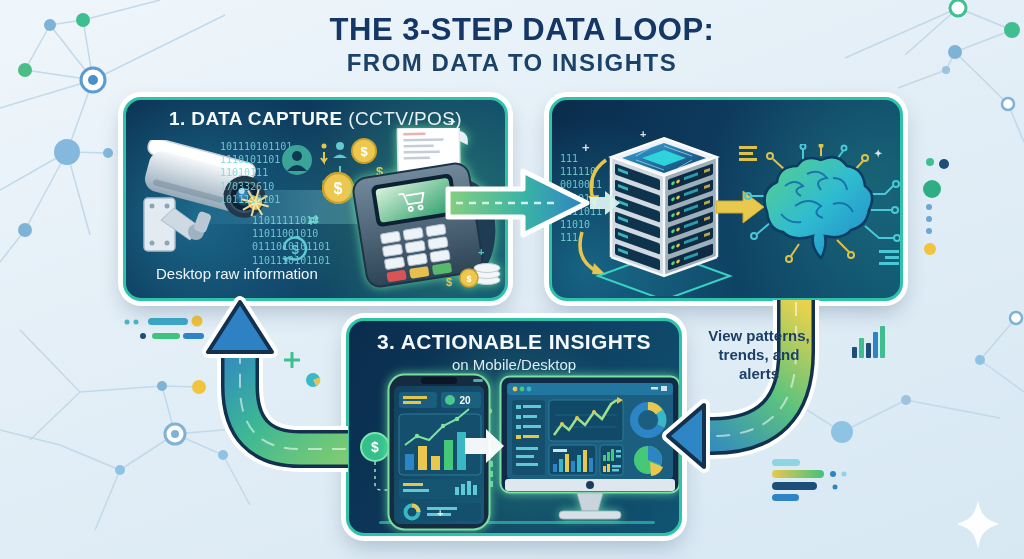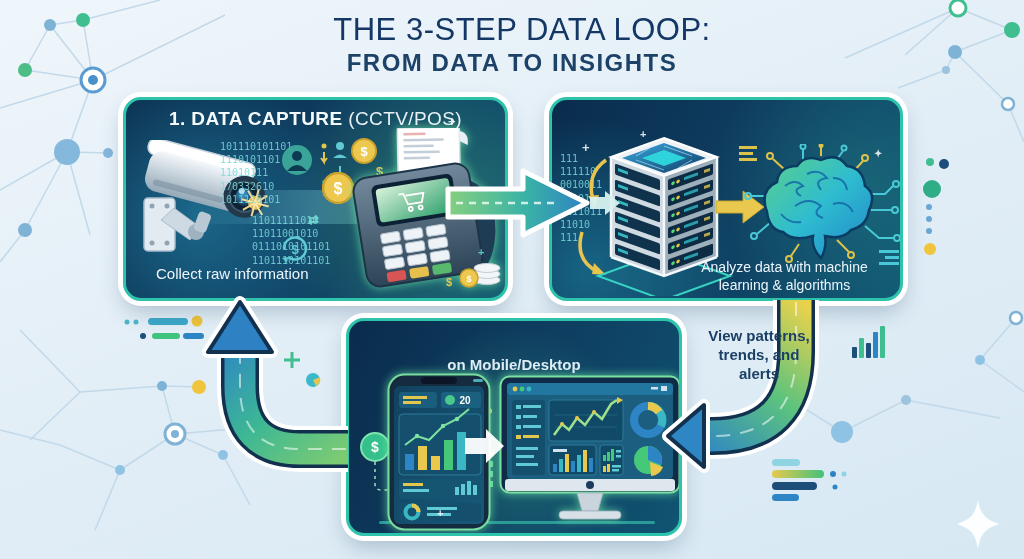--- a/index.html
+++ b/index.html
@@ -8,42 +8,42 @@
   }
   *{margin:0;padding:0;box-sizing:border-box;}
   html,body{width:1024px;height:559px;overflow:hidden;}
   body{font-family:"Liberation Sans",sans-serif;background:#e4eef7;}
   .stage{position:relative;width:1024px;height:559px;overflow:hidden;
     background:linear-gradient(160deg,#eff6fb 0%,#e4eff7 40%,#d7e8f3 100%);}
   svg{display:block;}
   .abs{position:absolute;}
   .decor{position:absolute;inset:0;z-index:0;pointer-events:none;}
   .titlebox{position:absolute;top:12px;left:0;right:0;text-align:center;z-index:1;}
-  .title-main{font-size:31px;font-weight:400;letter-spacing:.5px;color:#143765;padding-left:20px;}
+  .title-main{font-size:31px;font-weight:700;letter-spacing:.5px;color:#143765;padding-left:20px;}
   .title-sub{font-size:24px;font-weight:700;letter-spacing:1.5px;color:#1c4268;margin-top:1px;}
   .panel{position:absolute;border:3px solid var(--panel-border);border-radius:18px;z-index:2;
     background:linear-gradient(115deg,#0a2c4c 0%,#0e3d60 48%,#0f4b6b 82%,#105572 100%);
     box-shadow:0 0 0 5px #ffffff,0 10px 22px rgba(25,60,95,.28);overflow:hidden;}
   .panel::before{content:"";position:absolute;inset:0;pointer-events:none;}
   #panel1{left:123px;top:97px;width:385px;height:204px;padding-left:33px;}
   #panel1::before{background:
     radial-gradient(circle at 18% 58%,rgba(45,165,200,.45),transparent 46%),
     radial-gradient(circle at 80% 55%,rgba(95,205,125,.30),transparent 48%);}
   #panel2{left:549px;top:97px;width:354px;height:204px;}
   #panel2::before{background:
     radial-gradient(circle at 10% 85%,rgba(40,175,205,.38),transparent 42%),
     radial-gradient(circle at 88% 45%,rgba(60,195,165,.22),transparent 46%);}
   #panel3{left:346px;top:318px;width:336px;height:218px;}
   #panel3::before{background:radial-gradient(circle at 50% 58%,rgba(70,205,150,.30),transparent 58%);}
   .p-title{position:absolute;top:8px;left:0;right:0;text-align:center;color:#f4f9fc;
     font-size:19px;font-weight:700;letter-spacing:.4px;z-index:3;}
   .p-title .paren{font-weight:400;opacity:.95;}
   .p-title3{top:9px;font-size:21px;}
   .p-sub{position:absolute;top:35px;left:0;right:0;text-align:center;color:#ddecf5;
-    font-size:15px;font-weight:700;z-index:3;}
+    font-size:15px;font-weight:400;z-index:3;}
   .caption{position:absolute;color:#ecf5fb;font-size:15px;font-weight:500;z-index:3;}
   .caption.center{text-align:center;white-space:pre-line;line-height:1.3;font-size:14px;}
   .bin{position:absolute;font-family:"DejaVu Sans Mono",monospace;font-size:10px;line-height:1.32;
     color:var(--bin);opacity:.85;white-space:pre-line;z-index:2;}
   .note{position:absolute;left:674px;top:327px;width:114px;text-align:center;z-index:4;
     color:#1c3f66;font-size:15px;font-weight:600;line-height:1.25;white-space:pre-line;margin-left:28px;}
   .arrows{position:absolute;inset:0;z-index:3;pointer-events:none;}
   .glowgreen{filter:drop-shadow(0 0 5px rgba(110,235,165,.75));}
   .plus{position:absolute;color:#fff;font-size:13px;opacity:.85;z-index:3;font-weight:700;}
   .plus.teal{color:#5fe0d0;}
@@ -306,21 +306,21 @@
         <ellipse cx="158" cy="146" rx="13" ry="4.5" fill="#f2f6f9" stroke="#c3ced8"></ellipse>
         <ellipse cx="158" cy="140" rx="13" ry="4.5" fill="#f2f6f9" stroke="#c3ced8"></ellipse>
         <circle cx="140" cy="150" r="9" fill="#edc84f" stroke="#caa12e" stroke-width="1.5"></circle>
         <text x="140" y="154" text-anchor="middle" font-size="9" font-weight="bold" fill="#ffffff" font-family="Liberation Sans,sans-serif">$</text>
       </g>
       <text x="120" y="158" text-anchor="middle" font-size="11" font-weight="bold" fill="#e3c64f" font-family="Liberation Sans,sans-serif">$</text>
     </svg>
 
     <span class="plus" style="left:322px;top:14px;">+</span>
     <span class="plus teal" style="left:352px;top:146px;font-size:11px;">+</span>
-    <div class="caption" style="left:30px;bottom:16px;">Collect raw information</div>
+    <div class="caption" style="left:30px;bottom:16px;">Desktop raw information</div>
   </section>
 
   <section class="panel" id="panel2">
 
     <div class="bin" style="left:8px;top:52px;width:60px;">111
 111110
 0010011
 111011
 0111011
 11010
@@ -462,25 +462,24 @@
       <g fill="#49c9d8">
         <rect x="142" y="106" width="20" height="3"></rect>
           <rect x="148" y="112" width="14" height="3"></rect>
           <rect x="142" y="118" width="20" height="3"></rect>
       </g>
     </svg>
 
     <span class="plus" style="left:30px;top:40px;">+</span>
     <span class="plus" style="left:88px;top:28px;font-size:11px;">+</span>
     <span class="plus" style="left:322px;top:48px;font-size:10px;">✦</span>
-    <div class="caption center" style="left:115px;top:158px;width:235px;">Analyze data with machine
-learning &amp; algorithms</div>
   </section>
 
   <section class="panel" id="panel3">
+    <h2 class="p-title p-title3"><span>3. ACTIONABLE INSIGHTS</span></h2>
     <div class="p-sub">on Mobile/Desktop</div>
 
     <svg class="abs" style="inset:0;z-index:1;" width="336" height="218" viewBox="0 0 336 218">
       <circle cx="26" cy="126" r="14" fill="#35c08b" stroke="#7fe3b0" stroke-width="2"></circle>
       <text x="26" y="131" text-anchor="middle" font-size="14" font-weight="bold" fill="#ffffff" font-family="Liberation Sans,sans-serif">$</text>
       <path d="M26,141 v22 q0,6 6,6 h8" stroke="#a8dcc2" stroke-width="1.5" fill="none" stroke-dasharray="3 4"></path>
       <g fill="#63d39b">
         <rect x="120" y="88" width="7" height="3"></rect>
           <rect x="130" y="88" width="3" height="3"></rect>
         <rect x="141" y="140" width="3" height="6"></rect>

